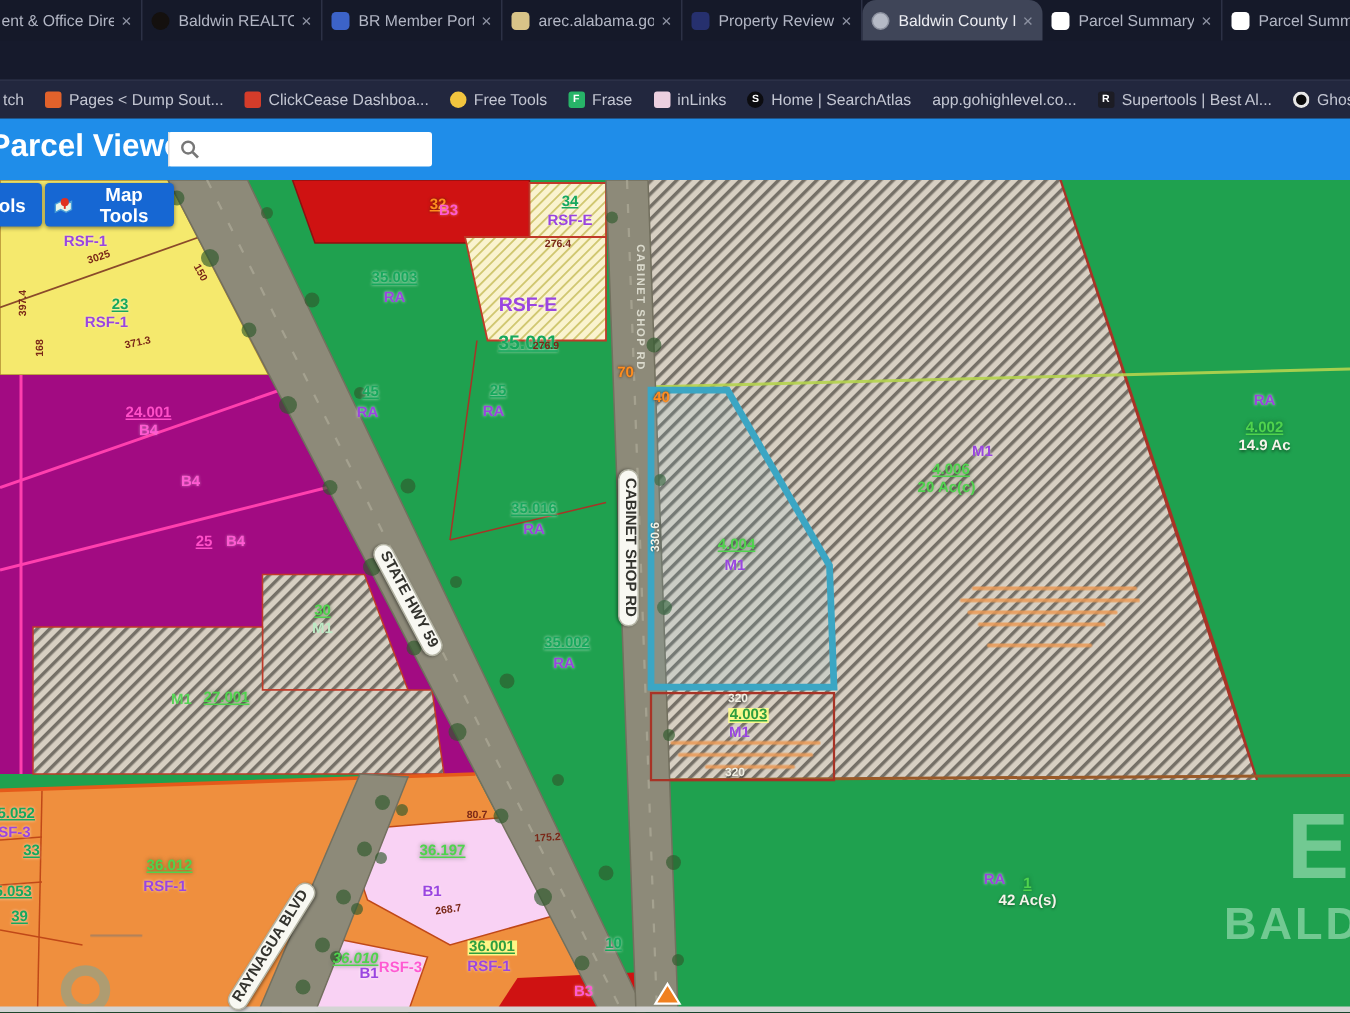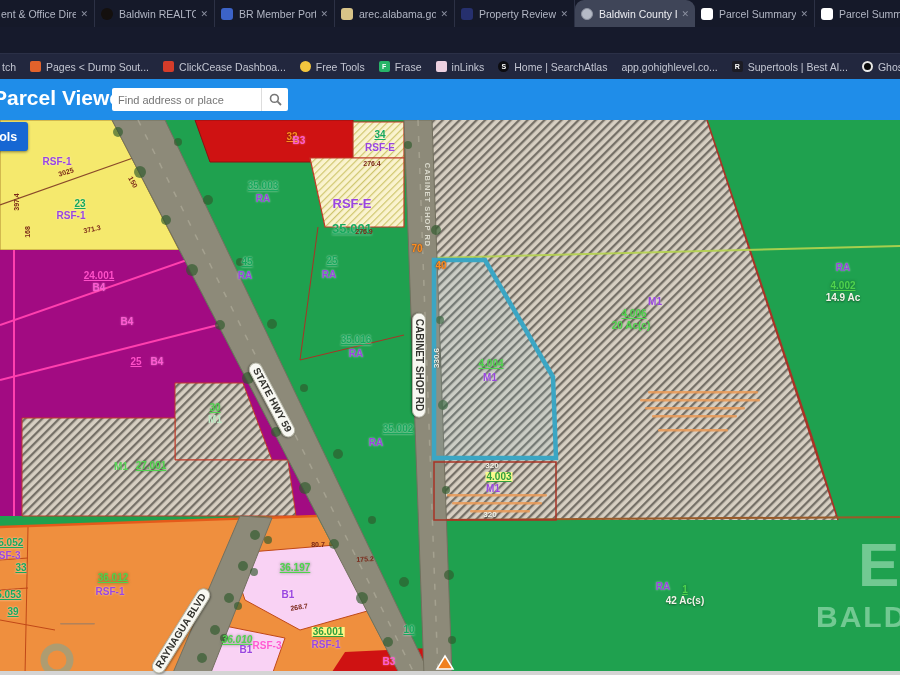--- a/index.html
+++ b/index.html
@@ -167,21 +167,20 @@
     <span class="bm">
         <span class="bmi" style="background:#0a0a0a;border-radius:50%;box-shadow:inset 0 0 0 2px #e8e8e8;"></span>
         <span>Ghost Admin</span>
       </span>
 
   </div>
 
   <div id="appheader">
     <div id="apptitle">Parcel Viewer</div>
     <div id="searchbox">
-      <input placeholder="Find address or place" style="">
       <div id="searchbtn">
         <svg width="13" height="13" viewBox="0 0 13 13">
           <circle cx="5.4" cy="5.4" r="3.9" fill="none" stroke="#777" stroke-width="1.6"></circle>
           <line x1="8.4" y1="8.4" x2="12" y2="12" stroke="#777" stroke-width="1.8"></line>
         </svg>
       </div>
     </div>
   </div>
 
   <div id="map">
@@ -294,20 +293,28 @@
       </g>
 
       <polygon points="445,536 453,549 437,549" fill="#f08020" stroke="#fff" stroke-width="1.5"></polygon>
 
       <rect x="0" y="551" width="900" height="4" fill="#d4d4d4"></rect>
     </svg>
 
     <button id="btn-tools" class="toolbtn">
       <span>Tools</span>
     </button>
+    <button id="btn-maptools" class="toolbtn">
+      <svg width="16" height="14" viewBox="0 0 16 14">
+        <polygon points="1,12 5,10 9,12 13,10 13,4 9,6 5,4 1,6" fill="#e8f4e8" stroke="#4aa0d8" stroke-width="1"></polygon>
+        <circle cx="8" cy="4.5" r="3" fill="#e03020"></circle>
+          <rect x="7.3" y="5.5" width="1.4" height="4" fill="#e03020"></rect>
+      </svg>
+      <span>Map Tools</span>
+    </button>
 
     <div id="wm-letter">E</div>
     <div id="wm-word">BALDWIN</div>
 
     <div id="labels">
         <span class="lbl zone" style="left: 57px; top: 42px;">RSF-1</span>
         <span class="lbl num" style="left: 80px; top: 84px;">23</span>
         <span class="lbl zone" style="left: 71px; top: 96px;">RSF-1</span>
         <span class="lbl dim" style="left: 66px; top: 52px; transform: translate(-50%, -50%) rotate(-18deg);">3025</span>
         <span class="lbl dim" style="left: 16px; top: 82px; transform: translate(-50%, -50%) rotate(-90deg);">397.4</span>
@@ -331,21 +338,21 @@
         <span class="lbl num numlg" style="left: 352px; top: 68px; margin-top: 40px;">35.001</span>
         <span class="lbl zone zonelg" style="left: 352px; top: 83px;">RSF-E</span>
         <span class="lbl num" style="left: 263px; top: 66px;">35.003</span>
         <span class="lbl zone" style="left: 263px; top: 79px;">RA</span>
         <span class="lbl num" style="left: 247px; top: 142px;">45</span>
         <span class="lbl zone" style="left: 245px; top: 156px;">RA</span>
         <span class="lbl num" style="left: 332px; top: 141px;">25</span>
         <span class="lbl zone" style="left: 329px; top: 155px;">RA</span>
         <span class="lbl num" style="left: 356px; top: 220px;">35.016</span>
         <span class="lbl zone" style="left: 356px; top: 234px;">RA</span>
-        <span class="lbl num" style="left: 398px; top: 309px;">35.002</span>
+        <span class="lbl num" style="left: 378px; top: 309px;">35.002</span>
         <span class="lbl zone" style="left: 376px; top: 323px;">RA</span>
         <span class="lbl pill" style="left: 419px; top: 245px; transform: translate(-50%, -50%) rotate(90deg);">CABINET SHOP RD</span>
         <span class="lbl orange" style="left: 417px; top: 129px;">70</span>
         <span class="lbl orange" style="left: 441px; top: 146px;">40</span>
         <span class="lbl greennum" style="left: 491px; top: 244px;">4.004</span>
         <span class="lbl zone" style="left: 490px; top: 258px;">M1</span>
         <span class="lbl zone" style="left: 655px; top: 182px;">M1</span>
         <span class="lbl greennum" style="left: 634px; top: 194px;">4.006</span>
         <span class="lbl greenplain" style="left: 631px; top: 206px;">20 Ac(c)</span>
         <span class="lbl hl" style="left: 499px; top: 357px;">4.003</span>

